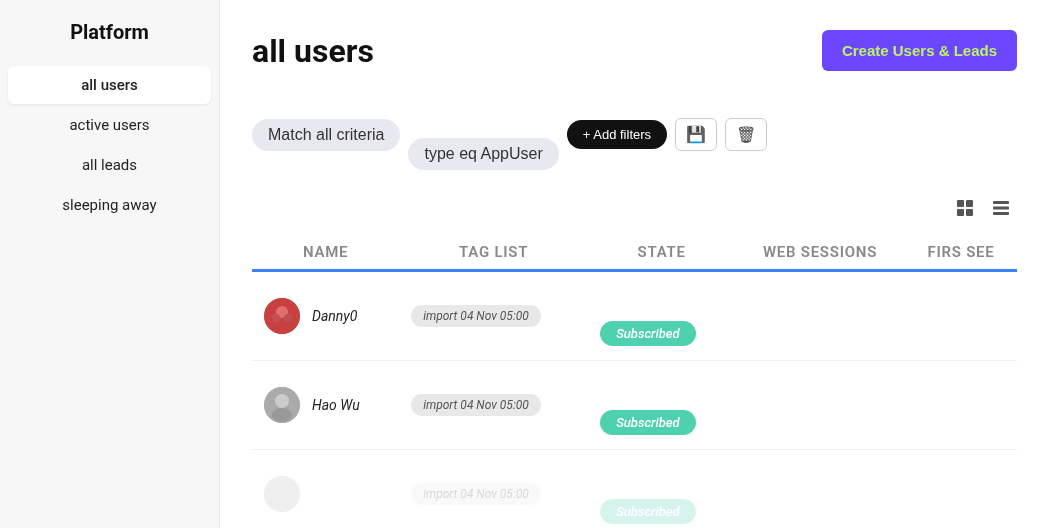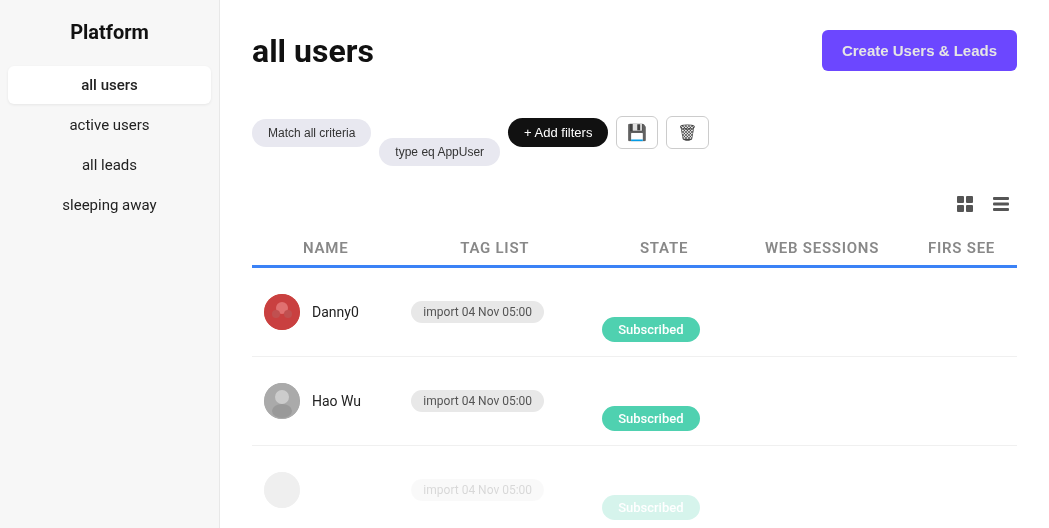--- a/index.html
+++ b/index.html
@@ -46,21 +46,21 @@
       justify-content: space-between;
       margin-bottom: 28px;
     }
     .page-title {
       font-size: 32px;
       font-weight: 700;
       color: #111;
     }
     .create-btn {
       background: #6c47ff;
-      color: #e5e5e5;
+      color: #bef264;
       border: none;
       border-radius: 6px;
       padding: 12px 20px;
       font-size: 15px;
       font-weight: 600;
       cursor: pointer;
       white-space: nowrap;
     }
 
     
@@ -69,21 +69,21 @@
       align-items: center;
       gap: 8px;
       margin-bottom: 24px;
     }
     .filter-chip {
       background: #e8e8f0;
       color: #333;
       border: none;
       border-radius: 20px;
       padding: 7px 16px;
-      font-size: 12px;
+      font-size: 16px;
       cursor: pointer;
     }
     .filter-chip.type-chip {
       background: #e8e8f0;
       margin-top: 39px;
     }
     .add-filters-btn {
       background: #111;
       color: #fff;
       border: none;
@@ -139,20 +139,21 @@
       padding: 8px 12px;
       font-size: 15px;
       font-weight: 600;
       color: #888;
       letter-spacing: 0.05em;
       text-transform: uppercase;
       border-bottom: 3px solid #3b82f6;
     }
     tbody tr {
       border-bottom: 1px solid #f0f0f0;
+      font-style: italic;
     }
     tbody td {
       padding: 14px 12px;
       color: #222;
       vertical-align: middle;
     }
 
     
     .avatar-cell {
       display: flex;

